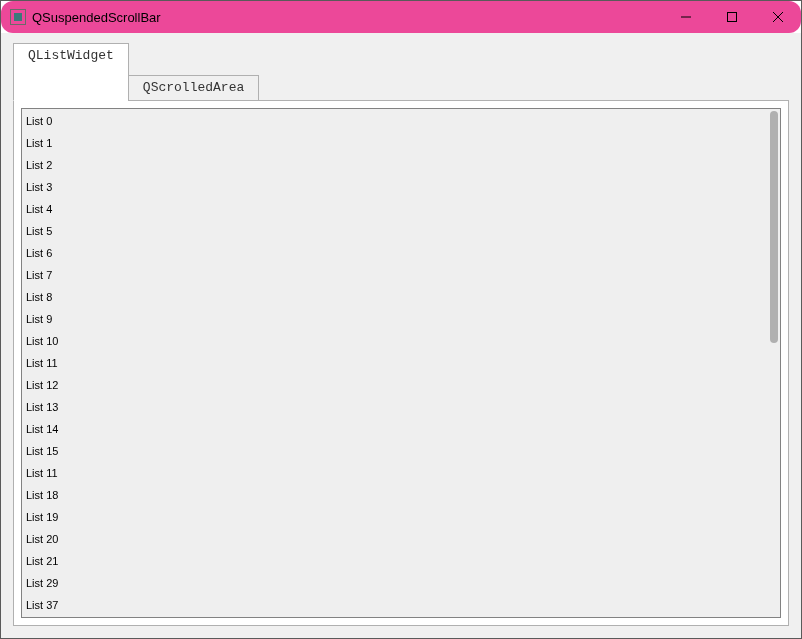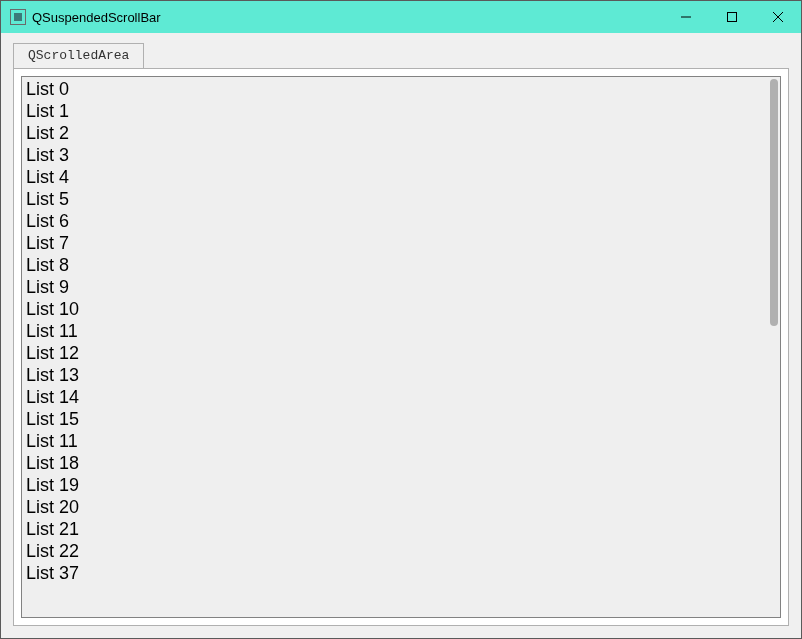--- a/index.html
+++ b/index.html
@@ -18,24 +18,25 @@
     width: 802px;
     height: 639px;
     border: 1px solid #5a5a5a;
     background: #ffffff;
     display: flex;
     flex-direction: column;
   }
 
   .titlebar {
     height: 32px;
-    background: #5eead4;
+    background: #ec4899;
     display: flex;
     align-items: center;
     flex: 0 0 32px;
+    border-radius: 12px;
   }
   .titlebar .app-icon {
     width: 16px;
     height: 16px;
     margin-left: 9px;
     margin-right: 6px;
     border: 1px solid #6a6a6a;
     position: relative;
   }
   .titlebar .app-icon::after {
@@ -106,21 +107,21 @@
     overflow: hidden;
   }
   .listinner {
     position: absolute;
     top: 0; left: 0; right: 0; bottom: 0;
     overflow: hidden;
     padding: 1px 0 0 4px;
   }
   .list-item {
     font-family: "Segoe UI", Tahoma, sans-serif;
-    font-size: 18px;
+    font-size: 11px;
     color: #000;
     line-height: 22px;
     height: 22px;
     white-space: nowrap;
   }
 
   
   .vscroll-track {
     position: absolute;
     top: 2px;
@@ -161,20 +162,23 @@
       <svg width="10" height="10" viewBox="0 0 10 10">
         <line x1="0" y1="0" x2="10" y2="10" stroke="#000" stroke-width="1"></line>
         <line x1="10" y1="0" x2="0" y2="10" stroke="#000" stroke-width="1"></line>
       </svg>
     </div>
   </div>
 
   <div class="client-area">
 
     <div class="tabbar">
+      <div class="tab active">
+        <span>QListWidget</span>
+      </div>
       <div class="tab">
         <span>QScrolledArea</span>
       </div>
     </div>
 
     <div class="tabpage">
       <div class="listwrap">
         <div class="listinner" id="list-inner">
             <div class="list-item">List 0</div>
             <div class="list-item">List 1</div>
@@ -190,21 +194,21 @@
             <div class="list-item">List 11</div>
             <div class="list-item">List 12</div>
             <div class="list-item">List 13</div>
             <div class="list-item">List 14</div>
             <div class="list-item">List 15</div>
             <div class="list-item">List 11</div>
             <div class="list-item">List 18</div>
             <div class="list-item">List 19</div>
             <div class="list-item">List 20</div>
             <div class="list-item">List 21</div>
-            <div class="list-item">List 22</div>
+            <div class="list-item">List 29</div>
             <div class="list-item">List 37</div>
           </div>
         <div class="vscroll-track">
           <div class="vscroll-thumb" id="scroll-thumb" style="height: 46%;"></div>
         </div>
       </div>
     </div>
 
   </div>
 

